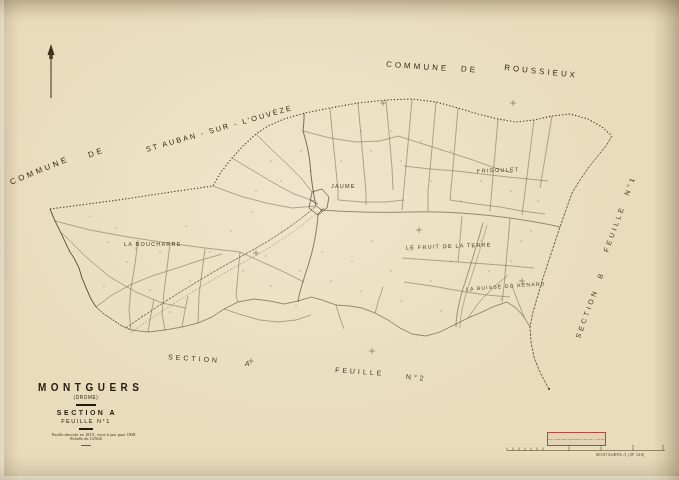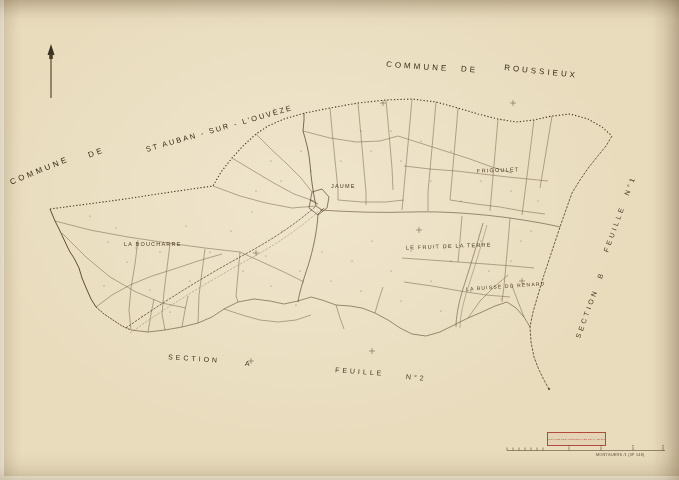--- a/index.html
+++ b/index.html
@@ -218,20 +218,31 @@
   <span class="lbl sheet" style="left:245px;top:360px;transform:rotate(4deg)">A</span>
   <span class="lbl sheet" style="left:335px;top:368px;transform:rotate(4deg)">FEUILLE</span>
   <span class="lbl sheet" style="left:406px;top:374px;transform:rotate(5deg)">N°2</span>
 
   <span class="lbl place" style="left:331px;top:183px">JAUME</span>
   <span class="lbl place" style="left:477px;top:167px;transform:rotate(-2deg)">FRIGOULET</span>
   <span class="lbl place" style="left:406px;top:243px;transform:rotate(-2deg)">LE FRUIT DE LA TERRE</span>
   <span class="lbl place" style="left:466px;top:283px;transform:rotate(-4deg);font-size:5px">LA BUISSE DU RENARD</span>
   <span class="lbl place" style="left:124px;top:241px">LA BOUCHARRE</span>
 
+  <div class="title-block">
+    <div class="tb-commune">MONTGUERS</div>
+    <div class="tb-dept">(DRÔME)</div>
+    <div class="tb-rule"></div>
+    <div class="tb-section">SECTION A</div>
+    <div class="tb-feuille">FEUILLE N°1</div>
+    <div class="tb-rule2"></div>
+    <div class="tb-note">Feuille dressée en 1813 , mise à jour pour 1938</div>
+    <div class="tb-note tb-note2">Échelle de 1/2500</div>
+    <div class="tb-dash"></div>
+  </div>
 
   <div class="stamp">
     <span>ARCHIVES DÉPARTEMENTALES DE LA DRÔME</span>
   </div>
 
   <svg width="164" height="12" style="left:505px;top:444px">
     <g stroke="#5a4933" stroke-width=".6">
       <line x1="2" y1="6.5" x2="160" y2="6.5"></line>
       <line x1="2" y1="3.5" x2="2" y2="6.5"></line>
         <line x1="8" y1="3.5" x2="8" y2="6.5"></line>

